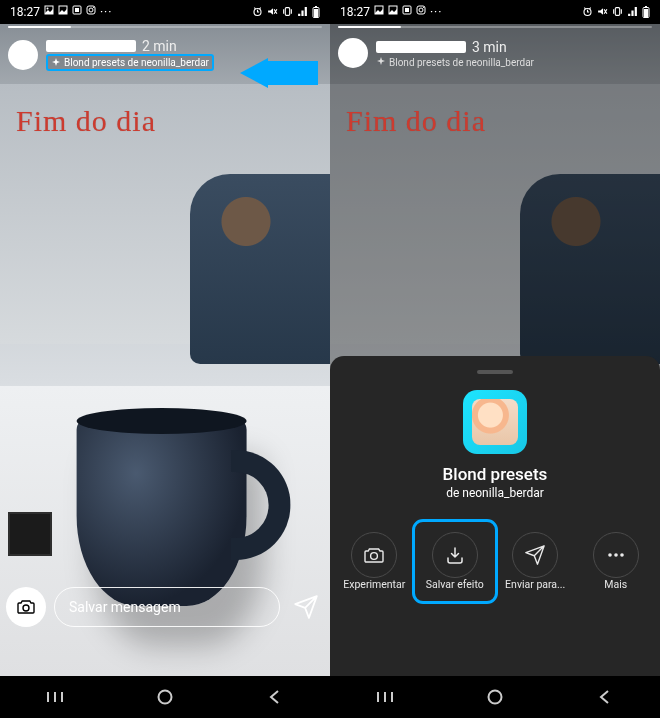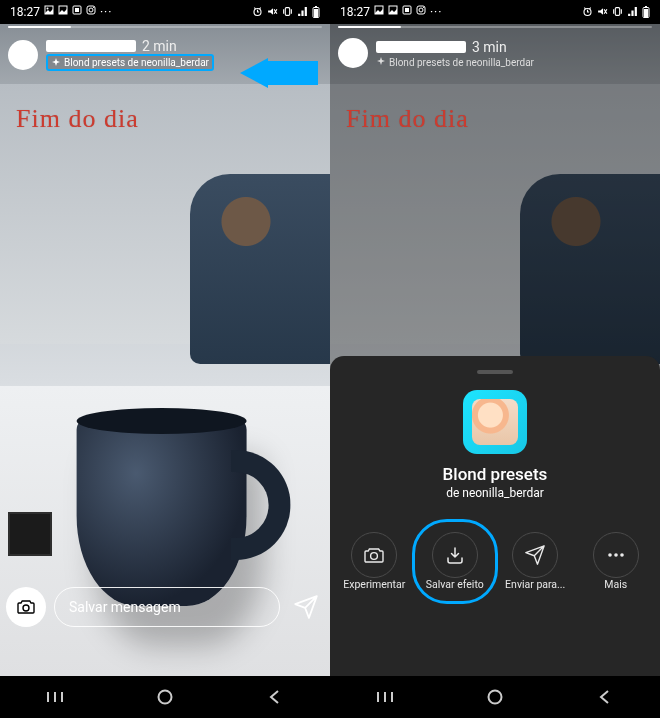--- a/index.html
+++ b/index.html
@@ -41,39 +41,39 @@
   .story-effect { color:#ddd; font-size:10px; display:flex; align-items:center; gap:3px; margin-top:2px; }
   .story-effect svg { width:10px; height:10px; }
 
   
   .hl-effect { border:2px solid #00a9ff; border-radius:3px; padding:1px 3px; color:#fff; font-size:10px; background:rgba(0,0,0,.15); display:inline-flex; align-items:center; gap:3px; }
 
   
   .annot-arrow { position:absolute; top:34px; left:240px; z-index:45; }
 
   
-  .cursive { position:absolute; top:80px; left:16px; font-family: "Brush Script MT","Segoe Script",cursive; font-size:26px; color:#cc3b2f; letter-spacing:1px; z-index:30; text-shadow:0 0 1px rgba(0,0,0,.2); }
+  .cursive { position:absolute; top:80px; left:16px; font-family: "Brush Script MT","Segoe Script",cursive; font-size:30px; color:#cc3b2f; letter-spacing:1px; z-index:30; text-shadow:0 0 1px rgba(0,0,0,.2); }
 
   
   .reply-bar { position:absolute; bottom:46px; left:6px; right:6px; height:46px; display:flex; align-items:center; gap:8px; z-index:40; }
   .cam-btn { width:40px; height:40px; border-radius:50%; background:#fff; display:flex; align-items:center; justify-content:center; }
   .reply-input { flex:1; height:40px; border:1.5px solid rgba(255,255,255,.9); border-radius:22px; display:flex; align-items:center; padding:0 14px; color:#fff; font-size:14px; background:transparent; }
   .send-btn { width:36px; height:36px; display:flex; align-items:center; justify-content:center; }
 
   
   .dim { position:absolute; top:24px; left:0; right:0; bottom:42px; background:rgba(0,0,0,.35); z-index:20; }
   .sheet { position:absolute; left:0; right:0; bottom:42px; height:320px; background:#262626; border-radius:14px 14px 0 0; z-index:30; display:flex; flex-direction:column; align-items:center; padding-top:14px; }
   .drag-handle { width:36px; height:4px; background:#555; border-radius:3px; margin-bottom:16px; }
   .effect-icon { width:64px; height:64px; border-radius:14px; background:linear-gradient(135deg,#1de4ff,#17c7e6); display:flex; align-items:center; justify-content:center; overflow:hidden; }
   .effect-icon-inner { width:46px; height:46px; border-radius:8px; background: radial-gradient(circle at 40% 35%, #ffe0c4 0 12px, #f7b78e 13px 18px, transparent 19px), linear-gradient(#f4dcc8,#e9c6a8); }
   .effect-title { color:#fff; font-size:17px; margin-top:10px; font-weight:500; }
   .effect-author { color:#ffffff; font-size:12px; margin-top:2px; }
   .sheet-actions { display:flex; gap:0; width:100%; justify-content:space-around; margin-top:22px; padding:0 4px; }
   .action { display:flex; flex-direction:column; align-items:center; width:80px; padding:10px 2px; border-radius:8px; }
-  .action.highlighted { outline:3px solid #00a9ff;border-radius:32px; }
+  .action.highlighted { outline:3px solid #00a9ff; }
   .action-ico { width:46px; height:46px; border-radius:50%; border:1.5px solid #4a4a4a; display:flex; align-items:center; justify-content:center; color:#eaeaea; }
   .action-label { color:#e6e6e6; font-size:10.5px; text-align:center; white-space:nowrap; }
 
   svg { display:block; }
 </style>
 </head>
 <body>
 
 <div class="container">
 

